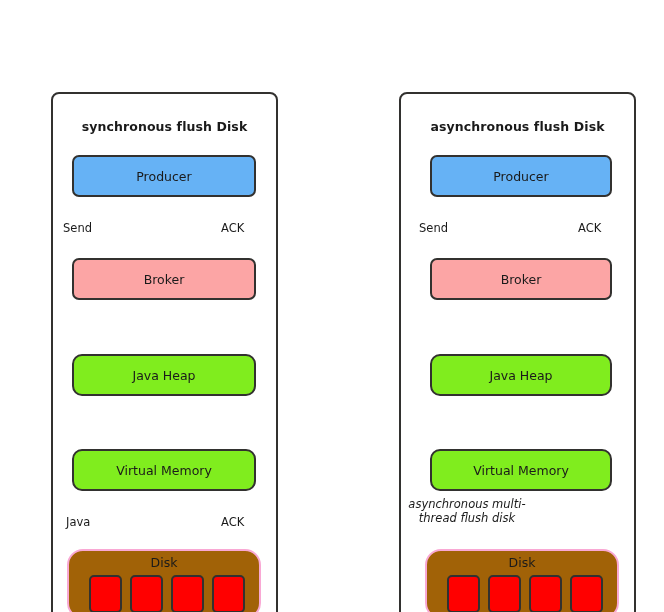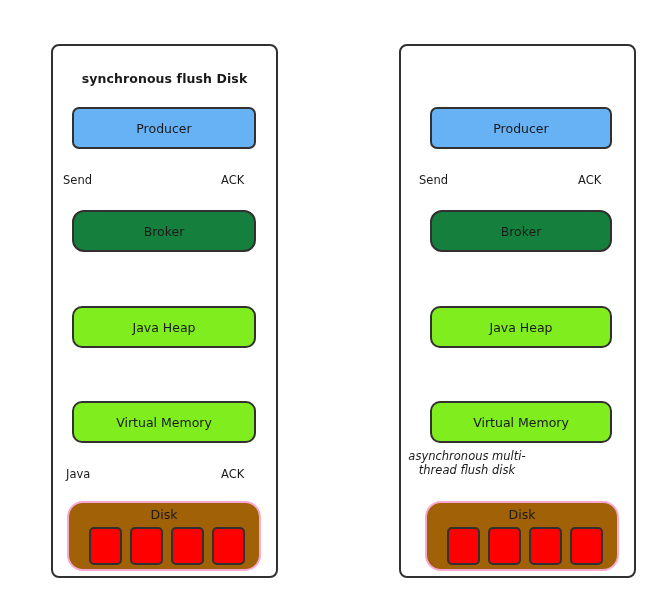--- a/index.html
+++ b/index.html
@@ -12,20 +12,21 @@
     width: 664px;
     height: 612px;
     font-family: "DejaVu Sans", "Liberation Sans", sans-serif;
     overflow: hidden;
     position: relative;
   }
   #canvas {
     position: relative;
     width: 664px;
     height: 488px;
+    margin-top: 48px;
   }
   .panel {
     position: absolute;
     border: 2px solid #32312f;
     border-radius: 8px;
     background: #ffffff;
     box-sizing: border-box;
   }
   .panel-title {
     position: absolute;
@@ -44,21 +45,21 @@
     border-radius: 7px;
     display: flex;
     align-items: center;
     justify-content: center;
     font-size: 12.5px;
     color: #1a1a1a;
     background: #ffffff;
   }
   .node.blue   { background: #66B2F5; }
   .node.green  { background: #80ED1E; border-radius: 10px; }
-  .node.white  { background: #15803d; border-radius: 12px; }
+  .node.white  { background: #fca5a5; }
   .disk-box {
     position: absolute;
     box-sizing: border-box;
     border: 2px solid #f9a8d4;
     border-radius: 16px;
     background: #a16207;
   }
   .disk-label {
     position: absolute;
     left: 0;
@@ -172,20 +173,21 @@
     <div class="disk-cell" style="left:143px; top:24px; width:33px; height:38px;"></div>
   </div>
 
   <div class="edge-label" style="left:63px; top:174px;">Send</div>
   <div class="edge-label" style="left:221px; top:174px;">ACK</div>
   <div class="edge-label" style="left:66px; top:468px;">Java</div>
   <div class="edge-label" style="left:221px; top:468px;">ACK</div>
 
   <div class="panel" style="left:399px; top:44px; width:237px; height:534px;">
   </div>
+  <div class="panel-title" style="left:399px; top:71px; width:237px;">asynchronous flush Disk</div>
 
   <div class="node blue" style="left:430px; top:107px; width:182px; height:42px;">
     <span>Producer</span>
   </div>
 
   <div class="node white" style="left:430px; top:210px; width:182px; height:42px;">
     <span>Broker</span>
   </div>
 
   <div class="node green" style="left:430px; top:306px; width:182px; height:42px;">

